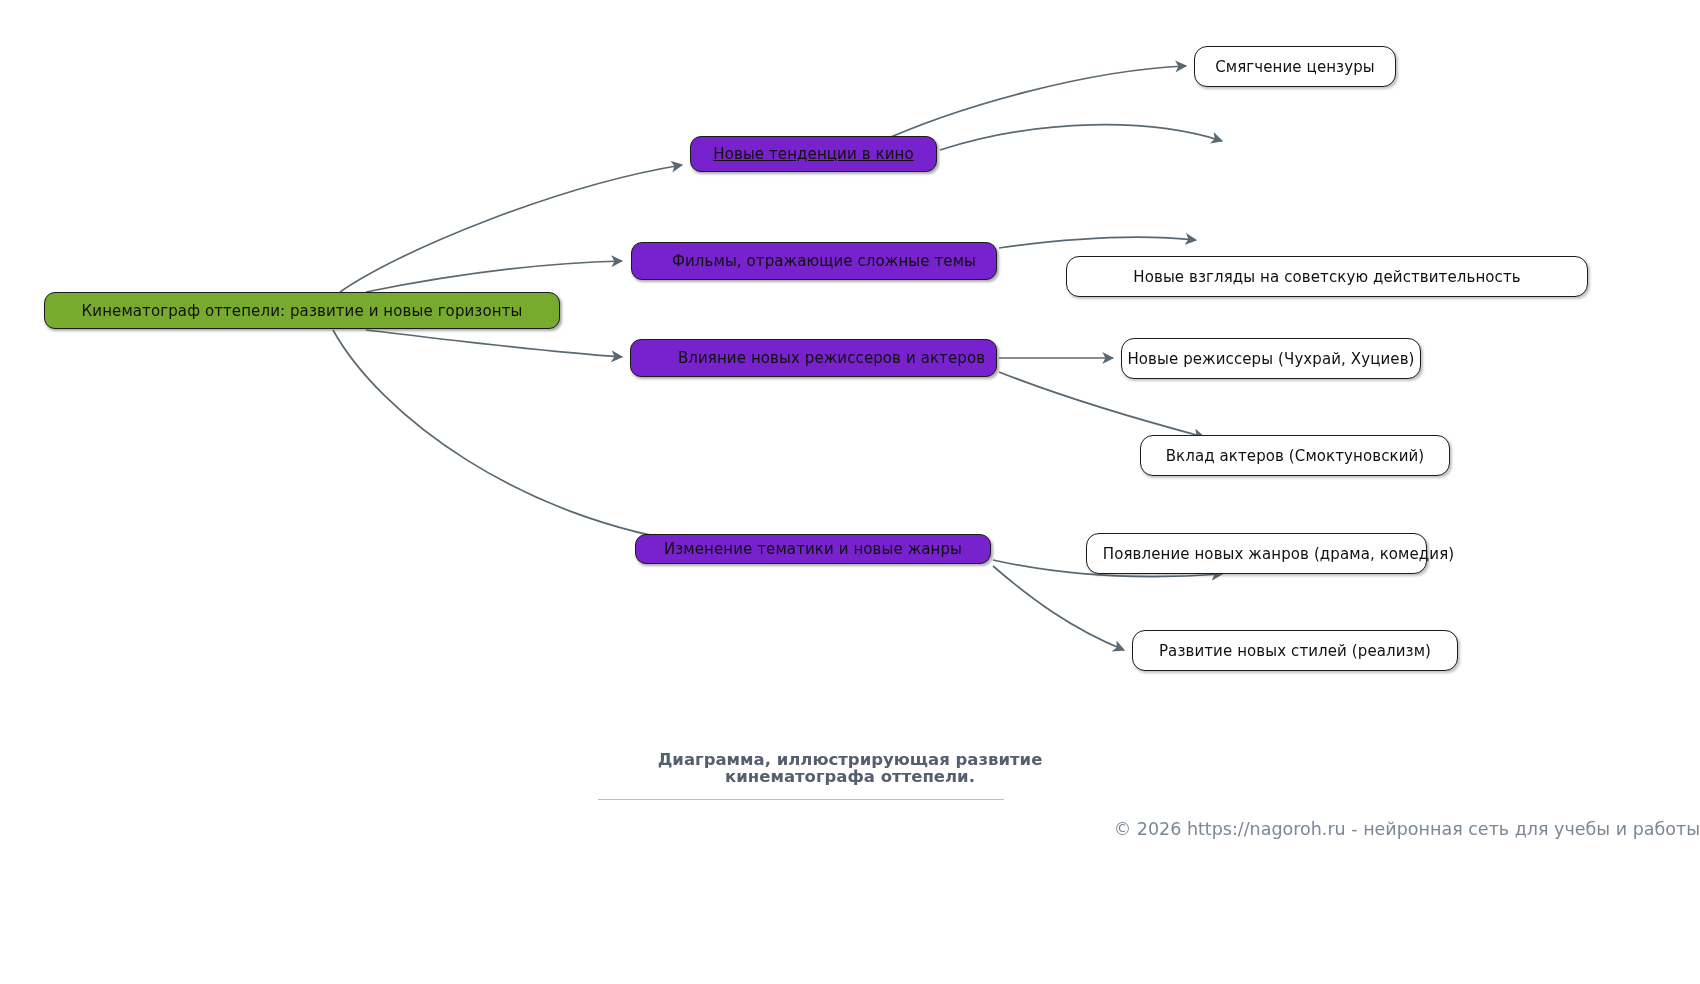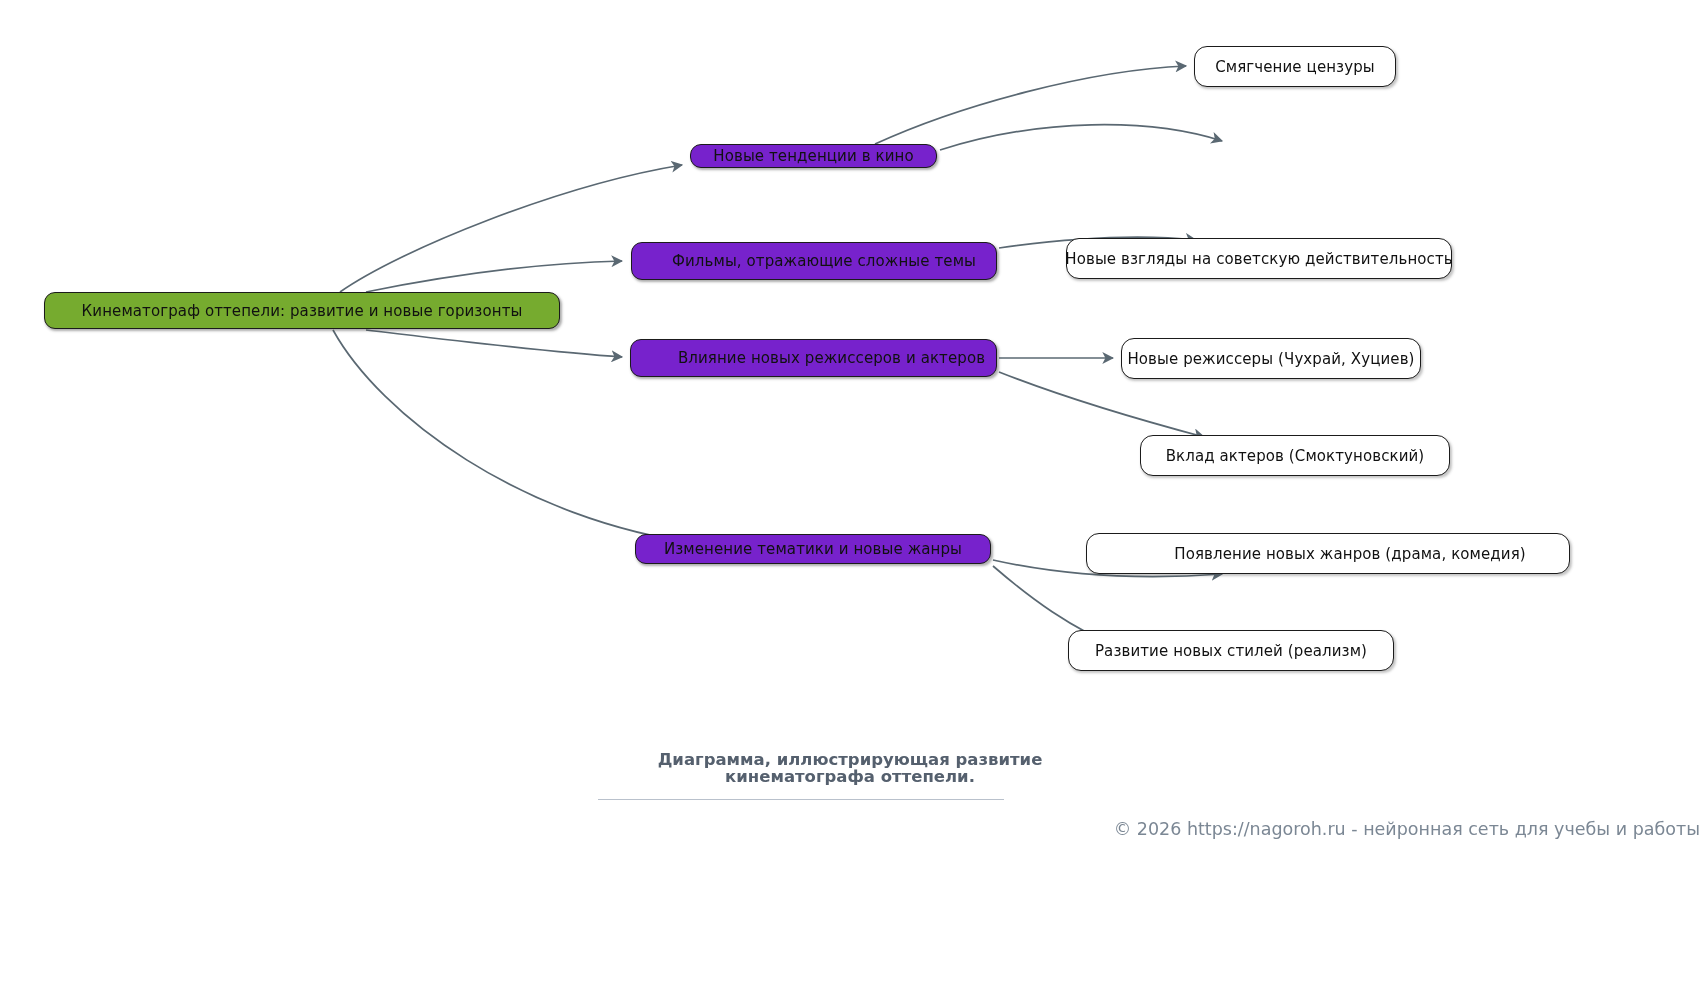--- a/index.html
+++ b/index.html
@@ -118,58 +118,58 @@
 
       <path d="M 993,560 C 1060,575 1140,580 1222,574"></path>
       <path d="M 993,566 C 1030,598 1070,628 1124,650"></path>
     </g>
   </svg>
 
   <div class="node node-root" style="left:44px; top:292px; width:516px; height:37px;">
     <span>Кинематограф оттепели: развитие и новые горизонты</span>
   </div>
 
-  <div class="node node-branch" style="left:690px; top:144px; width:247px; height:24px;">
+  <div class="node node-branch" style="left:690px; top:136px; width:247px; height:36px;text-decoration:underline;">
     <span>Новые тенденции в кино</span>
   </div>
 
   <div class="node node-branch" style="left:631px; top:242px; width:366px; height:38px;padding-left:20px;">
     <span>Фильмы, отражающие сложные темы</span>
   </div>
 
   <div class="node node-branch" style="left:630px; top:339px; width:367px; height:38px;padding-left:36px;">
     <span>Влияние новых режиссеров и актеров</span>
   </div>
 
   <div class="node node-branch" style="left:635px; top:534px; width:356px; height:30px;">
     <span>Изменение тематики и новые жанры</span>
   </div>
 
   <div class="node node-leaf" style="left:1194px; top:46px; width:202px; height:41px;">
     <span>Смягчение цензуры</span>
   </div>
 
 
-  <div class="node node-leaf" style="left:1066px; top:238px; width:386px; height:41px;">
+  <div class="node node-leaf" style="left:1066px; top:256px; width:522px; height:41px;">
     <span>Новые взгляды на советскую действительность</span>
   </div>
 
   <div class="node node-leaf" style="left:1121px; top:338px; width:300px; height:41px;">
     <span>Новые режиссеры (Чухрай, Хуциев)</span>
   </div>
 
   <div class="node node-leaf" style="left:1140px; top:435px; width:310px; height:41px;">
     <span>Вклад актеров (Смоктуновский)</span>
   </div>
 
-  <div class="node node-leaf" style="left:1086px; top:533px; width:484px; height:41px;padding-left:44px;">
+  <div class="node node-leaf" style="left:1086px; top:533px; width:341px; height:41px;padding-left:44px;">
     <span>Появление новых жанров (драма, комедия)</span>
   </div>
 
-  <div class="node node-leaf" style="left:1068px; top:630px; width:326px; height:41px;">
+  <div class="node node-leaf" style="left:1132px; top:630px; width:326px; height:41px;">
     <span>Развитие новых стилей (реализм)</span>
   </div>
 
   <div class="caption" style="top:751px;">
     <span>Диаграмма, иллюстрирующая развитие</span>
   </div>
   <div class="caption caption-line2" style="top:768px;">
     <span>кинематографа оттепели.</span>
   </div>
 

